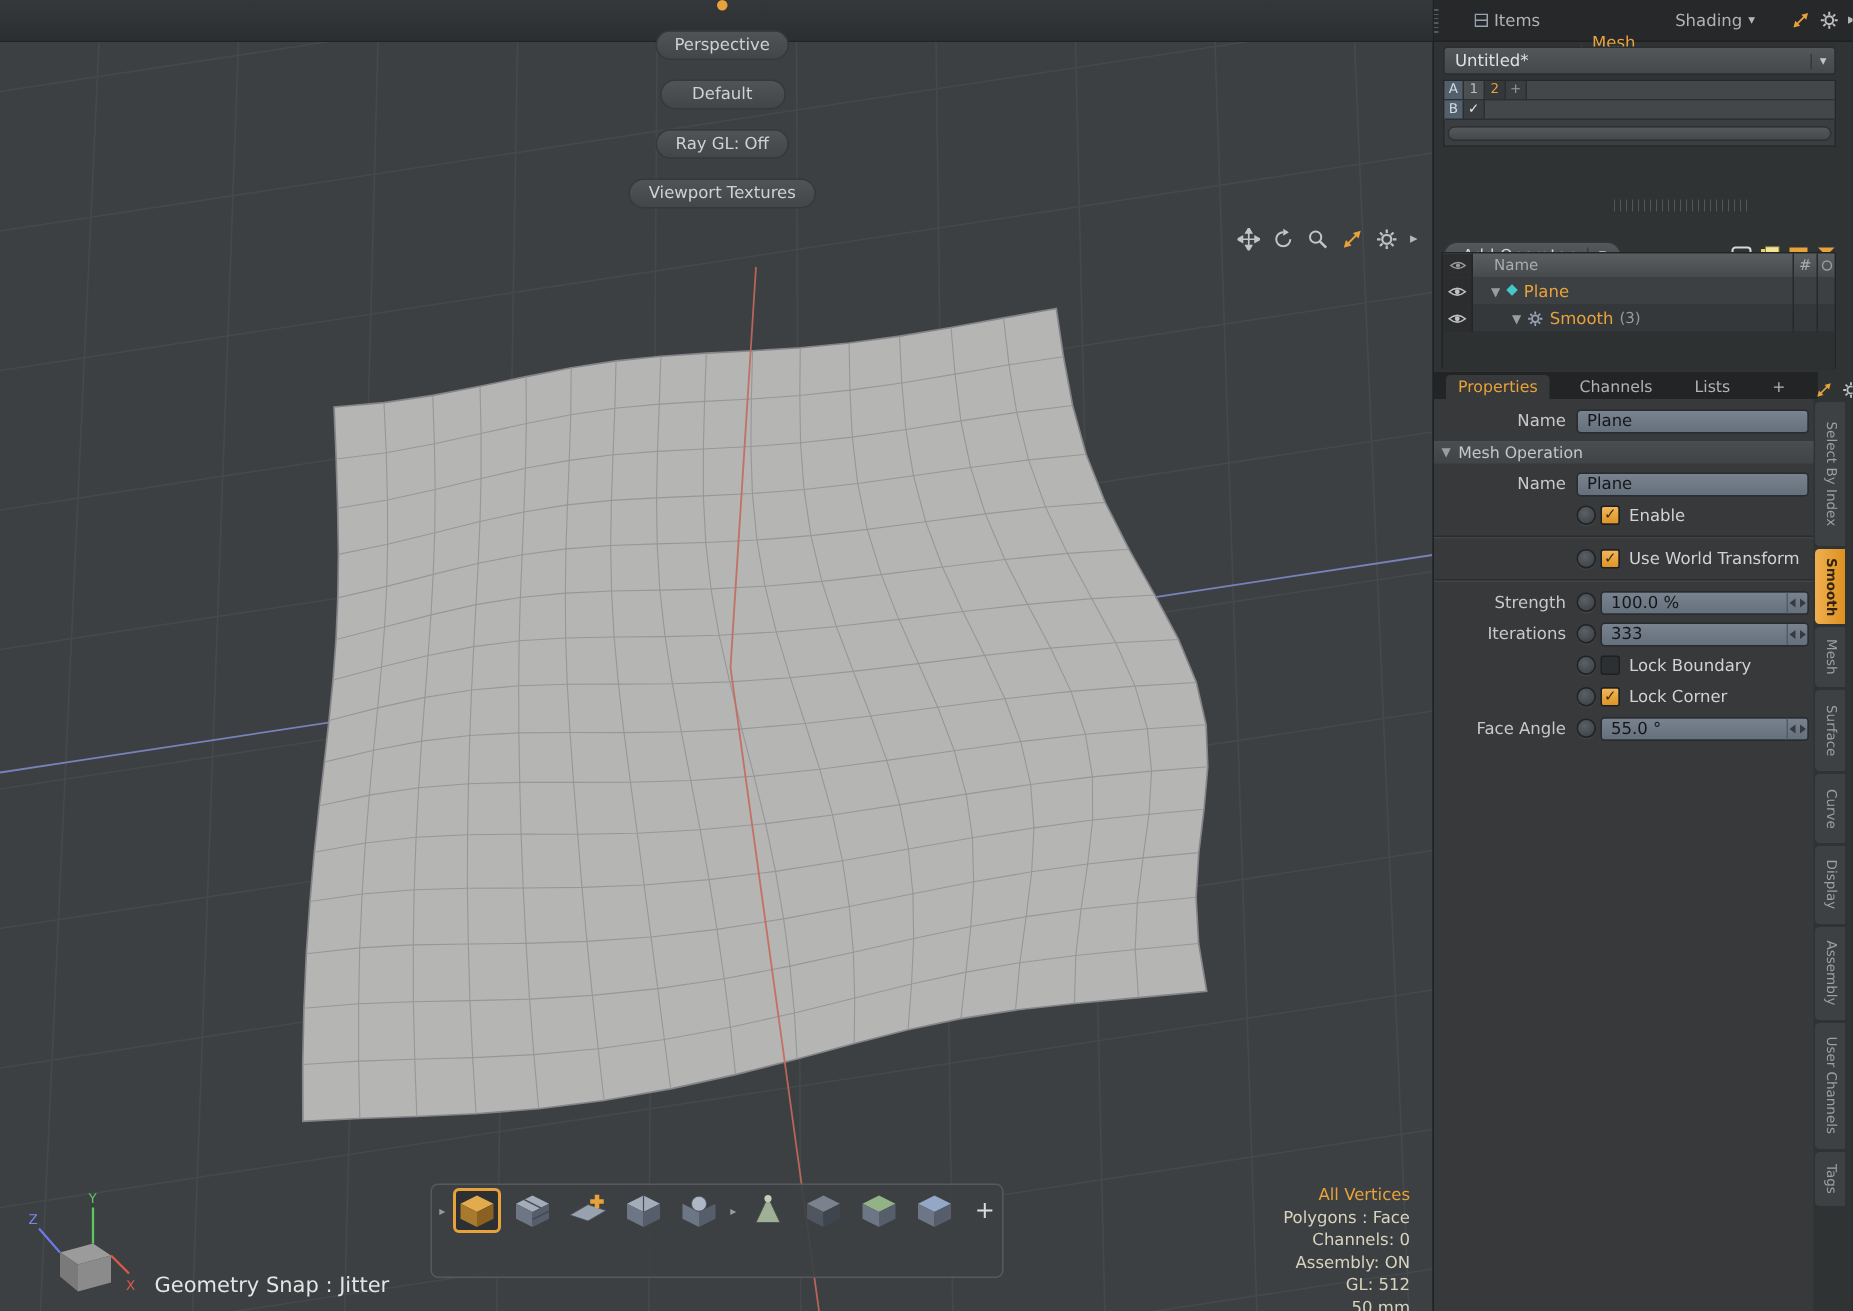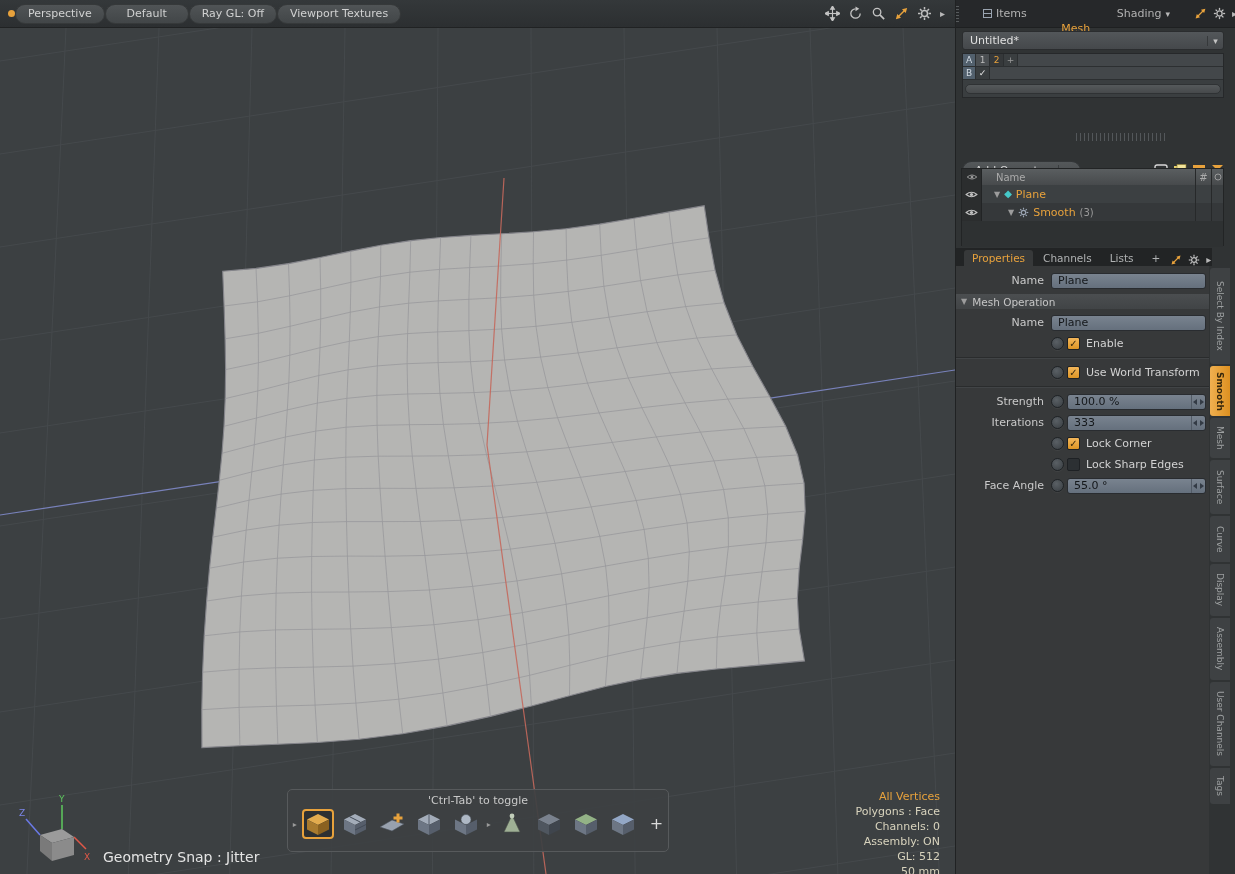--- a/index.html
+++ b/index.html
@@ -5,21 +5,21 @@
 *{margin:0;padding:0;box-sizing:border-box;}
 body{background:#1d1f20;}
 #app{position:relative;width:1235px;height:874px;background:#2a2c2d;overflow:hidden;
      font-family:"DejaVu Sans","Liberation Sans",sans-serif;color:#ccc;}
 
 
 #viewport{position:absolute;left:0;top:0;width:955px;height:874px;background:#3c4042;}
 #scene-svg{position:absolute;left:0;top:28px;}
 .vp-header{position:absolute;left:0;top:0;width:955px;height:28px;z-index:6;
   background:linear-gradient(#34383a,#2c2f31);border-bottom:1px solid #202223;
-  display:flex;align-items:center;padding-left:8px;}
+  display:flex;align-items:center;padding-left:8px;gap:13px;flex-direction:column;}
 .vp-dot{width:7px;height:7px;border-radius:50%;background:#e8a23c;flex:none;}
 .pill{background:linear-gradient(#505456,#424648);border:1px solid #36393a;border-radius:10px;
   color:#d0d1d1;font-size:11px;font-family:inherit;padding:2px 12px;line-height:14px;
   min-width:84px;text-align:center;}
 .vp-header-icons{margin-left:auto;display:flex;align-items:center;gap:8px;padding-right:10px;}
 .chev{color:#b8b8b8;font-size:10px;line-height:10px;}
 
 .hud-tooltip{position:absolute;left:287px;top:789px;width:382px;height:63px;z-index:5;
   background:rgba(61,65,67,.93);border:1px solid #575a5c;border-radius:5px;text-align:center;}
 .tt-title{font-size:11px;color:#c9c9c9;margin-top:4px;}
@@ -82,21 +82,21 @@
 .end-col{width:12px;border-left:1px solid #27292a;height:100%;flex:none;display:flex;align-items:center;justify-content:center;}
 .tree-row{display:flex;height:18px;align-items:stretch;font-size:11px;}
 .row-main{flex:1;display:flex;align-items:center;gap:4px;}
 .tree-label{color:#e8a23c;}
 .tree-suffix{color:#9a9a9a;font-size:10px;}
 .tri{font-size:8px;color:#9c9c9c;}
 .item-diamond{color:#45c8c8;font-size:10px;line-height:10px;}
 .tree-fill{height:26px;background:#2e3132;}
 
 .props-tabs{position:absolute;left:0;top:248px;width:256px;height:18px;background:#222425;
-  display:flex;align-items:flex-end;padding-left:8px;font-size:10.5px;gap:2px;}
+  display:flex;align-items:flex-end;padding-left:8px;font-size:10.5px;gap:12px;}
 .prtab{padding:2px 8px;color:#b0b2b3;}
 .prtab.active{background:#37393a;color:#e8a23c;border-radius:3px 3px 0 0;}
 
 .props-body{position:absolute;left:0;top:266px;width:253px;height:608px;background:#37393a;padding-top:4px;}
 .prow{display:flex;align-items:center;height:21px;padding-right:3px;}
 .plabel{width:95px;text-align:right;padding-right:7px;font-size:11px;color:#c9c9c9;flex:none;}
 .ptoggle{width:13px;height:13px;border-radius:50%;flex:none;margin-right:3px;
   background:radial-gradient(circle at 40% 35%,#5a6065,#383d41);border:1px solid #1f2326;
   box-shadow:0 1px 0 rgba(255,255,255,.05);}
 .pfield{flex:1;height:16px;background:linear-gradient(#79838f,#65707d);border:1px solid #292c30;border-radius:3px;
@@ -247,21 +247,20 @@
             <line x1="3" y1="12" x2="4.7" y2="10.3"></line>
                 <line x1="10.3" y1="4.7" x2="12" y2="3"></line>
               </g>
             </svg>
         </span>
         <span class="chev">▸</span>
       </div>
     </div>
 
     <div class="hud-tooltip">
-      <div class="tt-title">'Ctrl-Tab' to toggle</div>
       <div class="tt-icons">
         <span class="tt-sep">▸</span>
         <span class="tool selected">
           <svg width="26" height="24" viewBox="0 0 26 24">
               <polygon class="ct" points="13,2 24,7.5 13,13 2,7.5"></polygon>
               <polygon class="cl" points="2,7.5 13,13 13,23 2,17.5"></polygon>
               <polygon class="cr" points="24,7.5 13,13 13,23 24,17.5"></polygon>
             </svg>
         </span>
         <span class="tool">
@@ -605,36 +604,36 @@
 
       <div class="prow">
         <span class="plabel">Iterations</span>
         <span class="ptoggle"></span>
         <span class="pfield">
           <span class="val">333</span>
           <span class="spin"></span>
         </span>
       </div>
 
+      <div class="prow">
+        <span class="plabel"></span>
+        <span class="ptoggle"></span>
+        <span class="pcheck unchecked"></span>
+        <span class="pchecklabel">Lock Boundary</span>
+      </div>
 
       <div class="prow">
         <span class="plabel"></span>
         <span class="ptoggle"></span>
         <span class="pcheck checked">
             <span>✓</span>
           </span>
         <span class="pchecklabel">Lock Corner</span>
       </div>
 
-      <div class="prow">
-        <span class="plabel"></span>
-        <span class="ptoggle"></span>
-        <span class="pcheck unchecked"></span>
-        <span class="pchecklabel">Lock Sharp Edges</span>
-      </div>
 
       <div class="prow">
         <span class="plabel">Face Angle</span>
         <span class="ptoggle"></span>
         <span class="pfield">
           <span class="val">55.0 °</span>
           <span class="spin"></span>
         </span>
       </div>
     </div>

